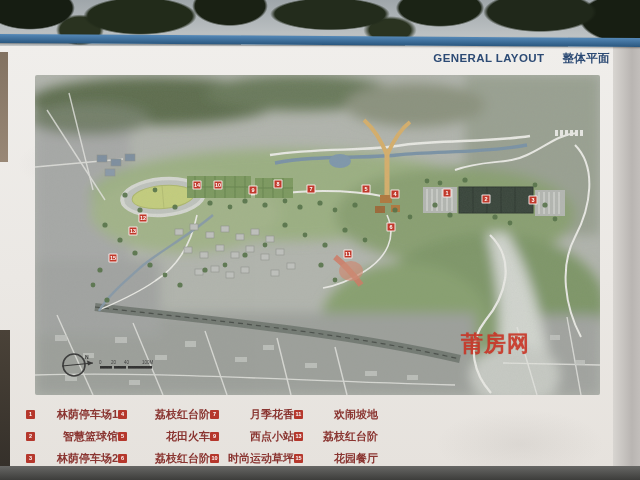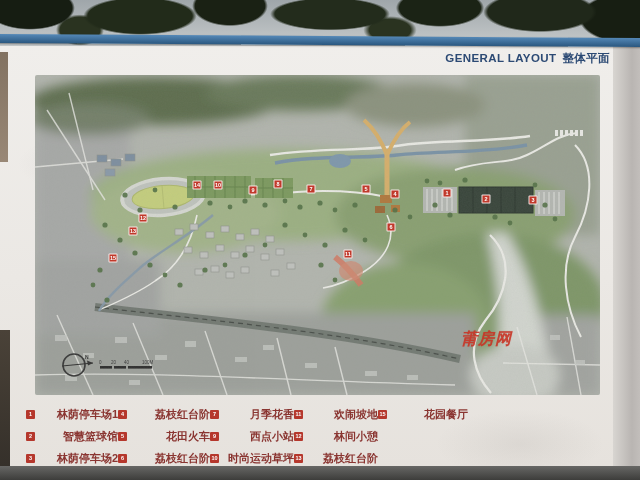--- a/index.html
+++ b/index.html
@@ -29,29 +29,29 @@
       radial-gradient(90px 40px at 80px 120px,rgba(120,115,110,.08),rgba(120,115,110,0) 70%),
       linear-gradient(180deg,#f0eeeb 0%,#ebe8e4 55%,#e6e2dd 100%);}
   .right-band{position:absolute;left:613px;top:40px;width:27px;height:428px;
     background:linear-gradient(90deg,#d8d5d1,#b9b5b2 70%,#c2bebb);}
   .left-sliver-top{position:absolute;left:0;top:52px;width:8px;height:110px;background:linear-gradient(#6e5c49,#8a7662);opacity:.85;}
   .left-sliver-bot{position:absolute;left:0;top:330px;width:10px;height:138px;background:linear-gradient(#4a4238,#35302a);}
   .bottom-strip{position:absolute;left:0;top:466px;width:640px;height:14px;background:linear-gradient(#676765,#3d3d3b);}
 
   .title{position:absolute;left:420px;top:51px;width:190px;text-align:right;
     font-size:11.5px;font-weight:bold;color:#2c4a74;letter-spacing:.4px;white-space:nowrap;}
-  .title .zh{margin-left:6px;}
+  .title .zh{margin-left:18px;}
 
   .map-wrap{position:absolute;left:35px;top:75px;width:565px;height:320px;border-radius:2px;overflow:hidden;}
   .marker-layer{position:absolute;left:35px;top:75px;width:565px;height:320px;pointer-events:none;}
   .map-marker{position:absolute;width:9px;height:9px;transform:translate(-50%,-50%);
     background:#c0392b;border:1px solid rgba(255,255,255,.85);box-sizing:border-box;border-radius:1px;
     color:#fff;font-size:5.5px;font-weight:bold;line-height:7px;text-align:center;}
-  .watermark{position:absolute;left:461px;top:329px;font-size:16px;font-weight:bold;color:#c93425;
-    letter-spacing:1px;opacity:.9;transform:rotate(-.5deg);text-shadow:0 0 1px rgba(180,40,20,.4);font-style:italic;}
+  .watermark{position:absolute;left:461px;top:329px;font-size:22px;font-weight:bold;color:#c93425;
+    letter-spacing:1px;opacity:.9;transform:rotate(-.5deg);text-shadow:0 0 1px rgba(180,40,20,.4);}
 
   .legend{position:absolute;left:26px;top:403px;width:442px;display:grid;
     grid-template-columns:92px 92px 84px 84px 90px;grid-template-rows:repeat(3,22px);grid-auto-flow:column;}
   .legend-item{display:flex;align-items:center;gap:6px;}
   .lnum{flex:none;width:9px;height:9px;background:#b5372c;border-radius:1px;color:#fff;
     font-size:5.5px;font-weight:bold;display:flex;align-items:center;justify-content:center;}
   .llabel{flex:1;text-align:right;font-size:11px;font-weight:600;color:#8a3531;white-space:nowrap;}
 </style>
 </head>
 <body>
@@ -384,24 +384,20 @@
       </div>
       <div class="legend-item">
         <span class="lnum">10</span>
         <span class="llabel">时尚运动草坪</span>
       </div>
       <div class="legend-item">
         <span class="lnum">11</span>
         <span class="llabel">欢闹坡地</span>
       </div>
       <div class="legend-item">
-        <span class="lnum">12</span>
-        <span class="llabel">林间小憩</span>
-      </div>
-      <div class="legend-item">
         <span class="lnum">13</span>
         <span class="llabel">荔枝红台阶</span>
       </div>
       <div class="legend-item">
         <span class="lnum">15</span>
         <span class="llabel">花园餐厅</span>
       </div>
     </div>
 
   <div class="foliage"></div>

